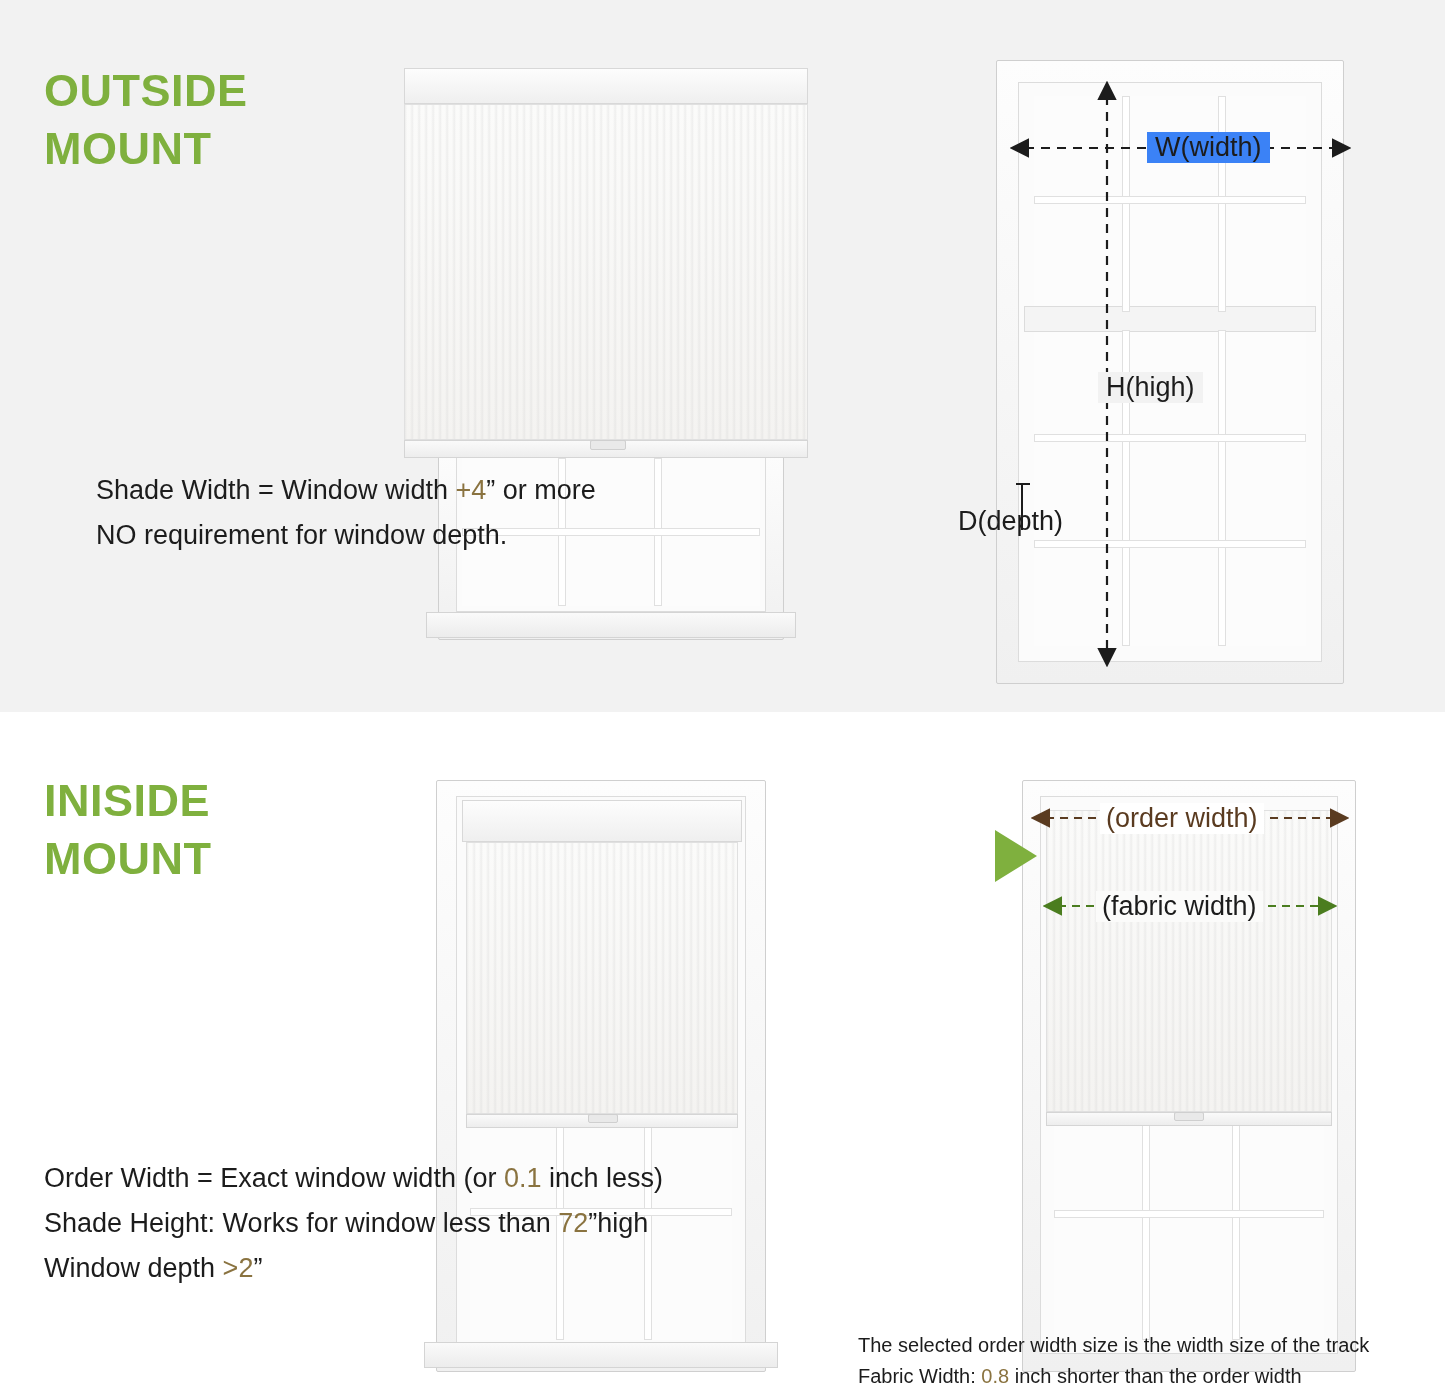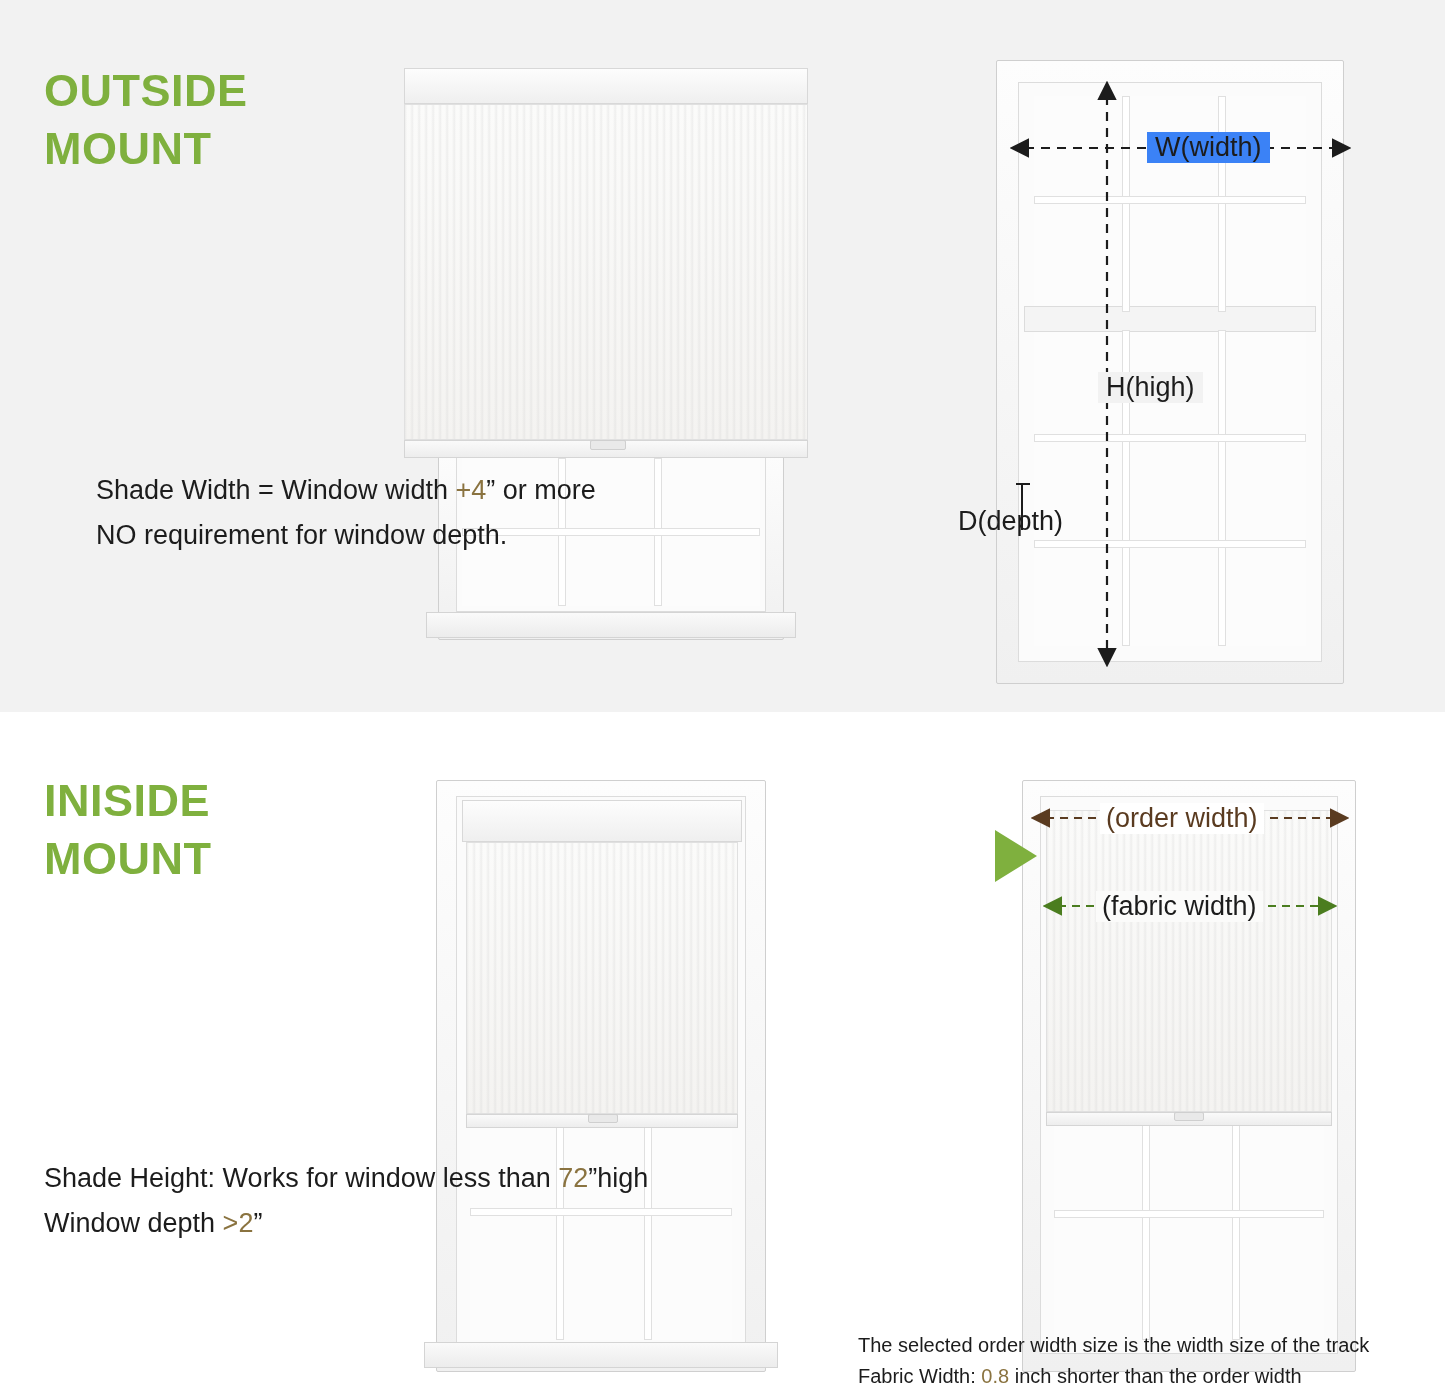--- a/index.html
+++ b/index.html
@@ -258,20 +258,23 @@
   <div class="mullion-h" style="left:1054px; top:498px; width:270px; height:8px;"></div>
 
   <div class="shade" style="left:1046px; top:98px; width:286px; height:302px;"></div>
   <div class="bottomrail" style="left:1046px; top:400px; width:286px; height:14px;"></div>
   <div class="pulltab" style="left:1174px; top:400px; width:30px; height:9px;"></div>
 
   <div class="callout-pointer" style="left:995px; top:118px;"></div>
 
   <div class="copy" id="inside-copy" style="top:444px;">
     <div>
+      <span>Order Width = Exact window width (or </span><span class="hl">0.1</span><span> inch less)</span>
+    </div>
+    <div>
       <span>Shade Height: Works for window less than </span><span class="hl">72</span><span>”high</span>
     </div>
     <div>
       <span>Window depth </span><span class="hl">&gt;2</span><span>”</span>
     </div>
   </div>
 </div>
 
 <div class="footnote">
   <div>The selected order width size is the width size of the track</div>

